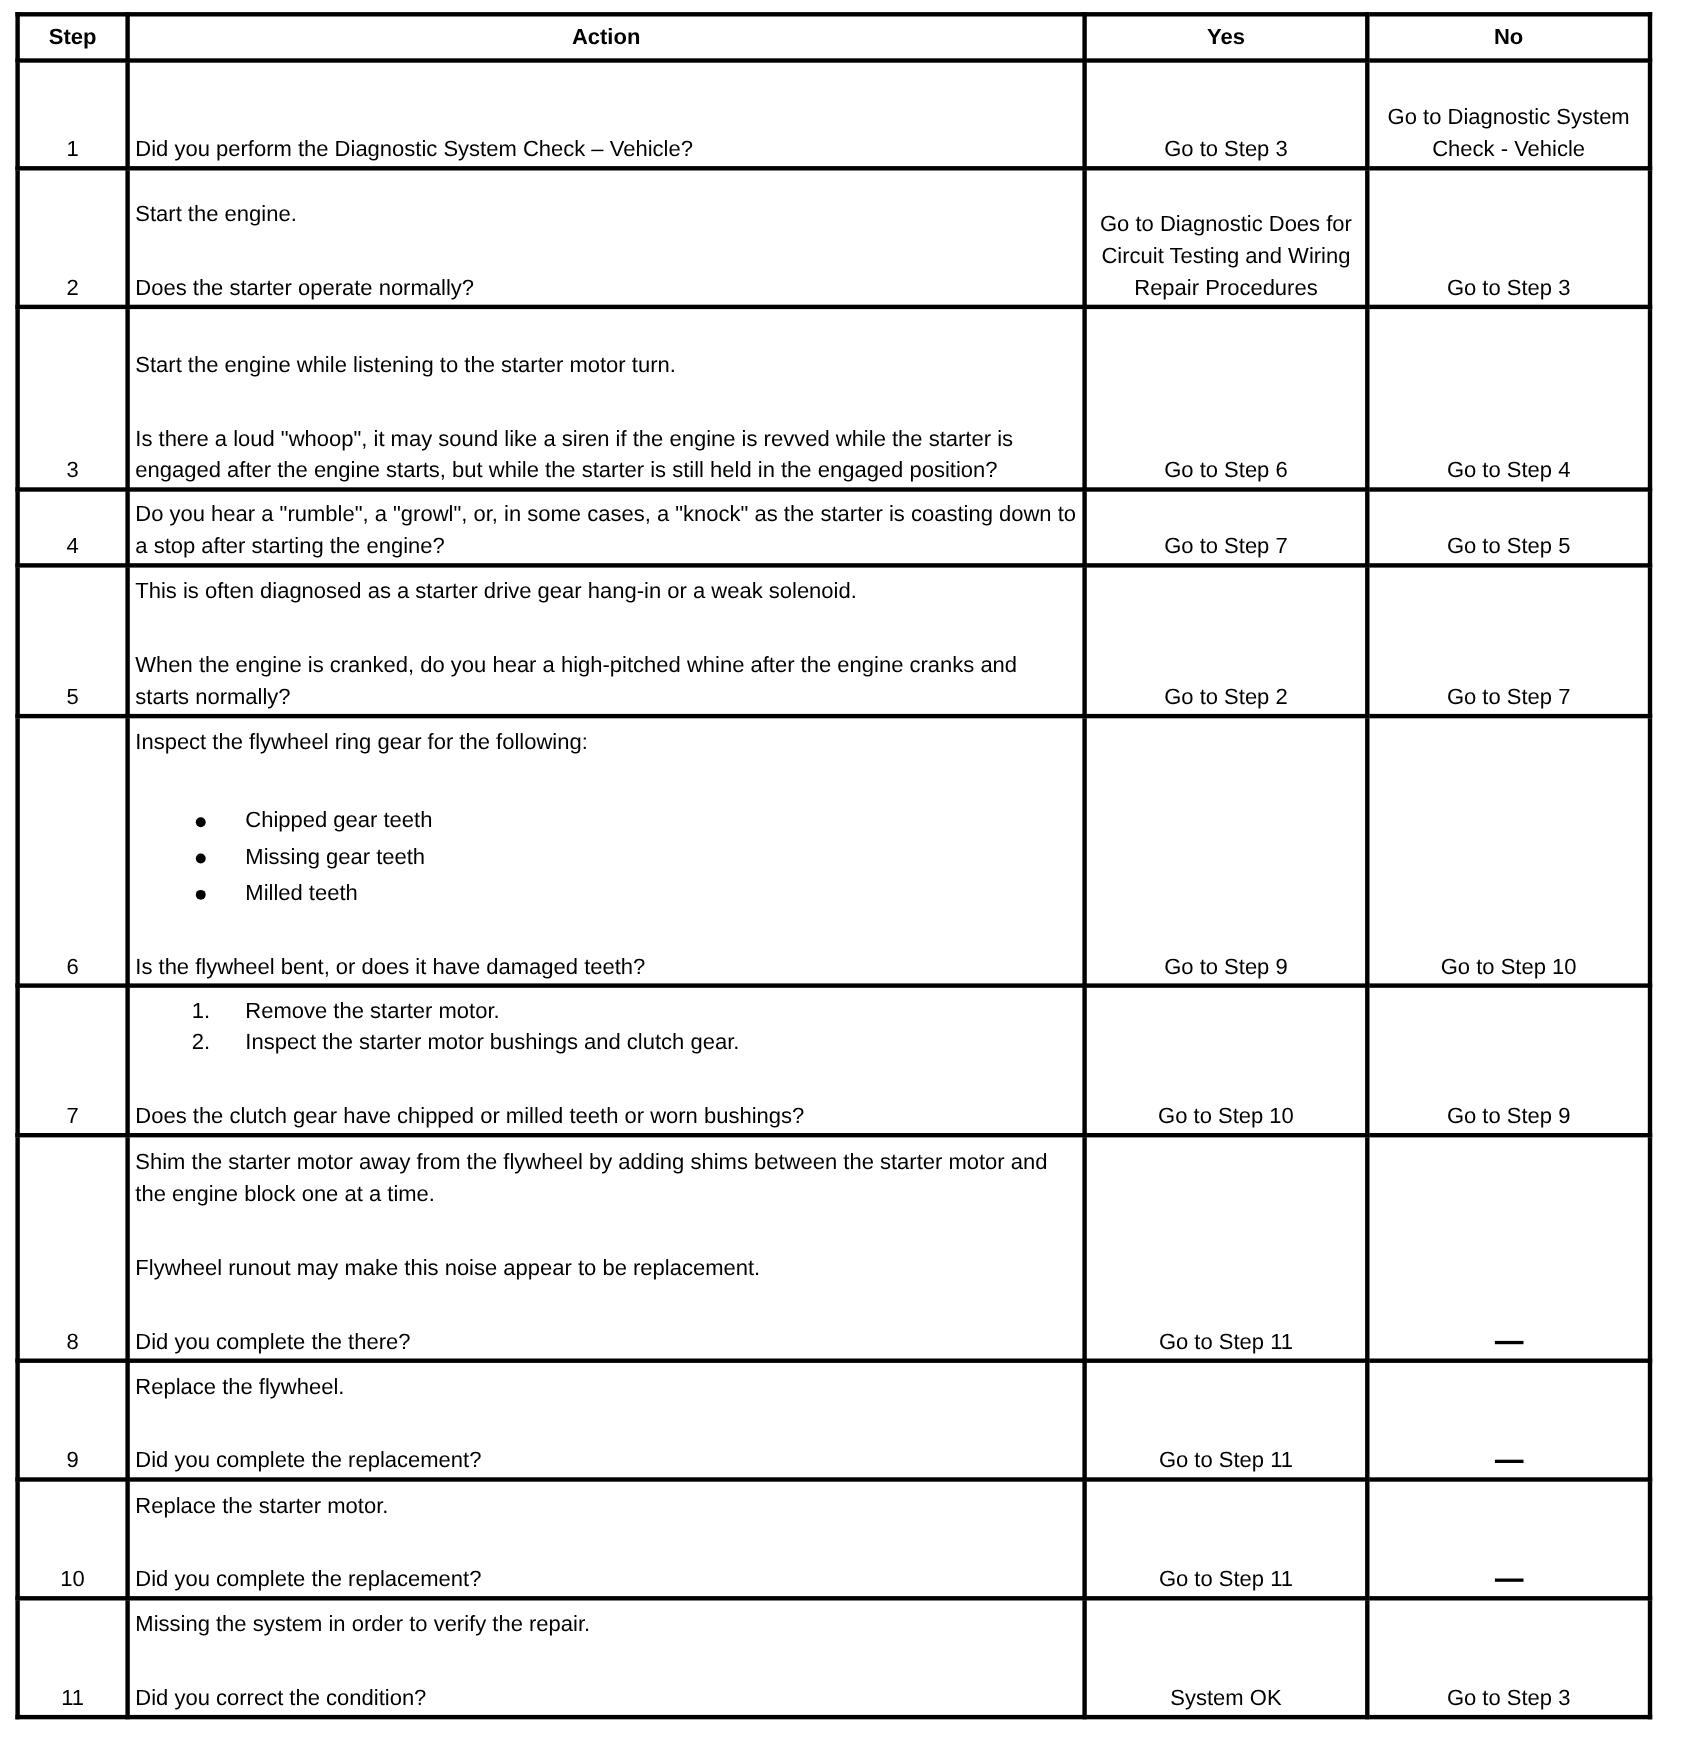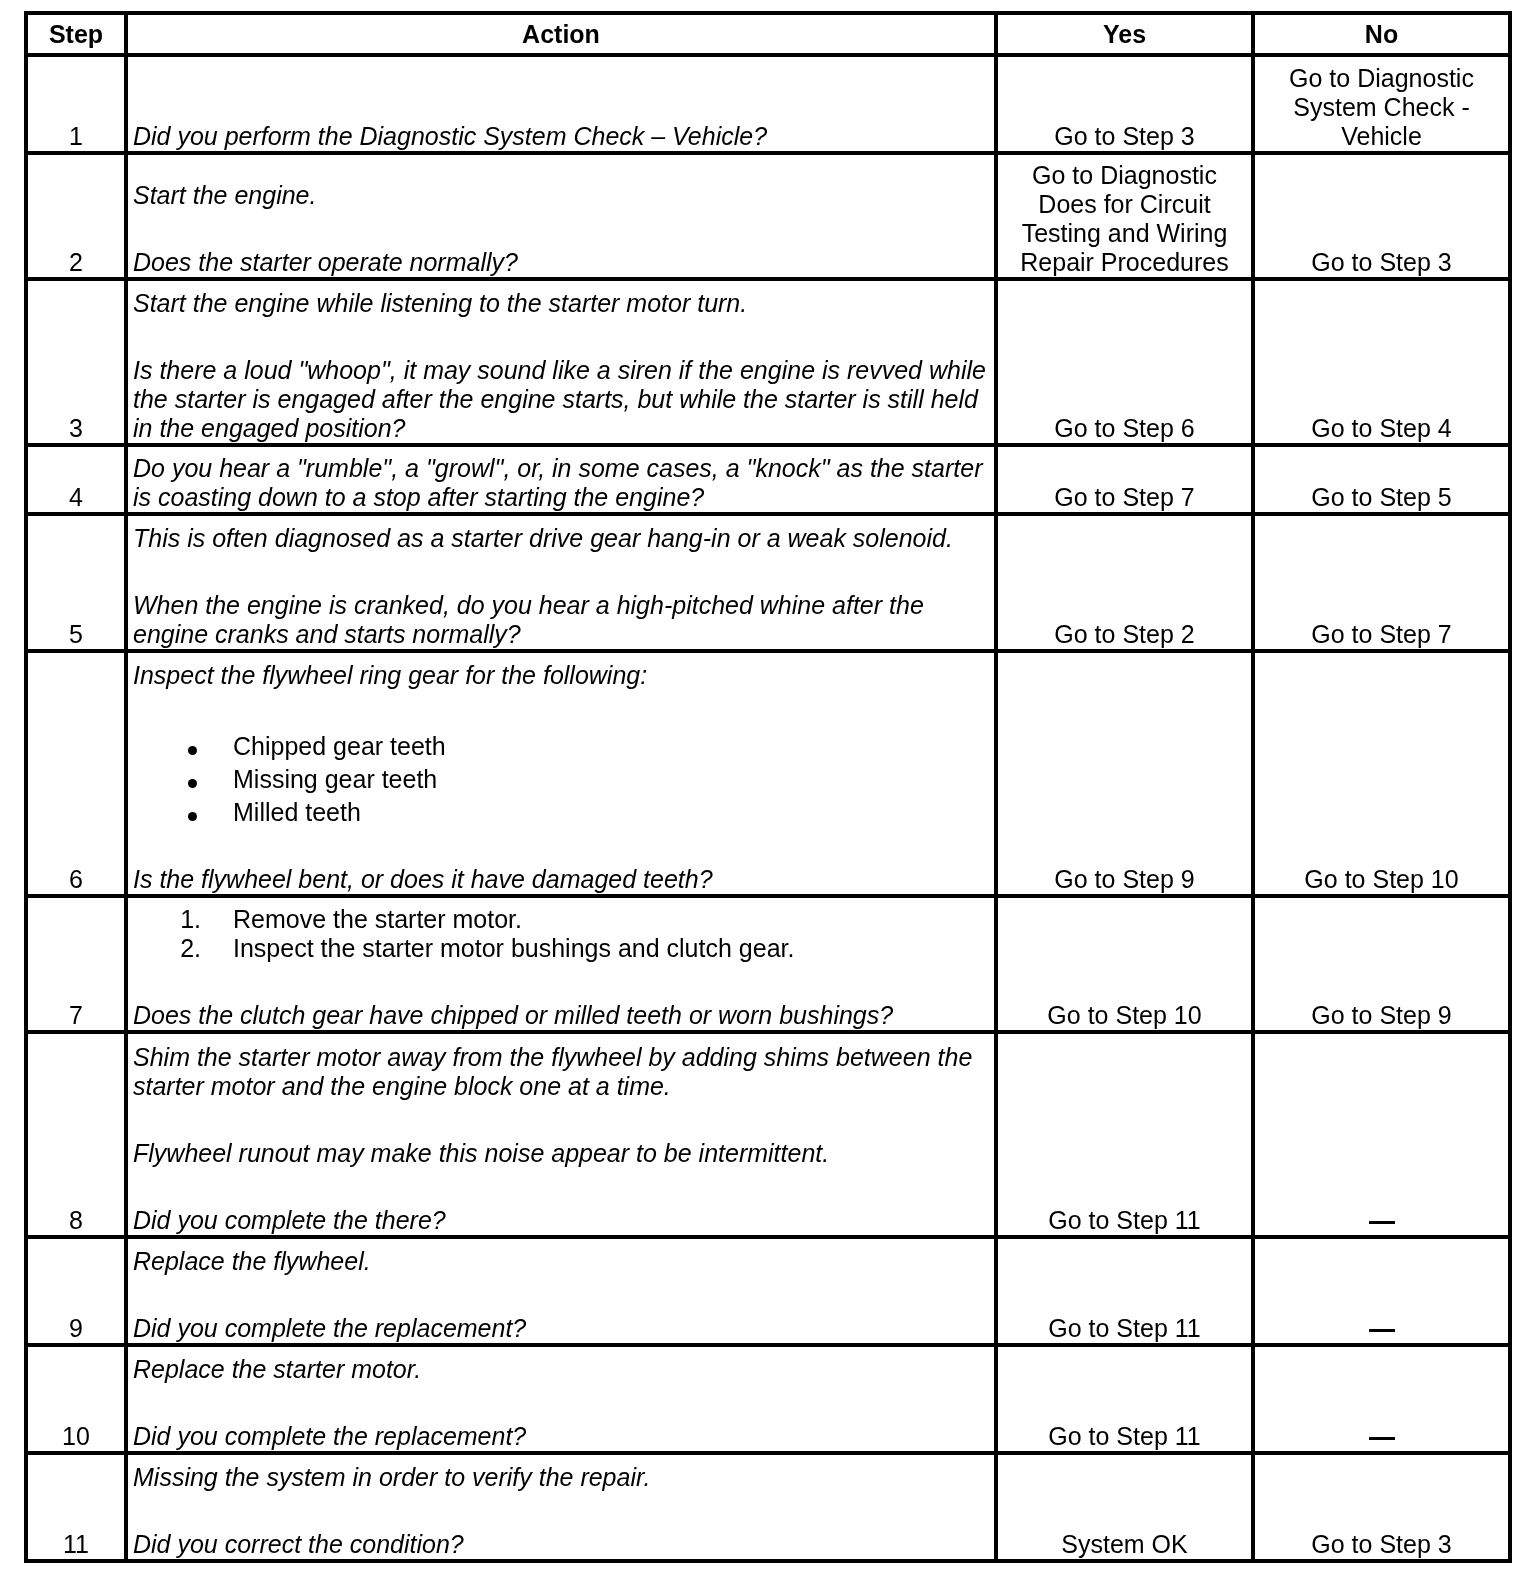--- a/index.html
+++ b/index.html
@@ -2,38 +2,37 @@
 <html><head>
 <meta charset="utf-8">
 <style>
   html, body { margin: 0; padding: 0; background: #ffffff; }
   body { width: 1536px; height: 1586px; position: relative; font-family: "Liberation Sans", sans-serif; color: #000; }
   table.diag {
     position: absolute; left: 14px; top: 11px;
     width: 1250px;
     border-collapse: collapse;
     table-layout: fixed;
-    font-size: 25px;
+    font-size: 20px;
     line-height: 29px;
-    margin-left: 10px;
   }
   table.diag th, table.diag td {
     border: 4px solid #000;
     padding: 0 5px;
     vertical-align: bottom;
   }
   table.diag th { font-weight: bold; text-align: center; vertical-align: middle; height: 38px; }
   col.c-step { width: 100px; }
   col.c-action { width: 870px; }
   col.c-yes { width: 257px; }
   col.c-no { width: 257px; }
   td.step { text-align: center; vertical-align: middle; }
   td.yes, td.no { text-align: center; }
   td.action { vertical-align: top; padding-top: 4px; padding-bottom: 2px; }
-  .para { margin: 0; font-style: italic; }
+  .para { margin: 0; }
   .gap { height: 38px; }
   ul.bul, ol.num { margin: 0; padding: 0; list-style: none; }
   ul.bul li, ol.num li { display: flex; height: 33px; align-items: flex-end; }
   .marker { width: 100px; text-align: right; padding-right: 32px; box-sizing: border-box; flex: 0 0 100px; }
   .bullet-dot { display: inline-block; width: 9px; height: 9px; border-radius: 50%; background: #000; margin-right: 4px; }
   ol.num li { height: 29px; }
   .dash { display: inline-block; width: 26px; height: 3px; background: #000; vertical-align: middle; }
 </style>
 </head>
 <body>
@@ -150,21 +149,21 @@
       </td>
       <td class="yes">Go to Step 10</td>
       <td class="no">Go to Step 9</td>
     </tr>
 
     <tr style="height:205px">
       <td class="step">8</td>
       <td class="action">
         <p class="para">Shim the starter motor away from the flywheel by adding shims between the starter motor and the engine block one at a time.</p>
         <div class="gap"></div>
-        <p class="para">Flywheel runout may make this noise appear to be intermittent.</p>
+        <p class="para">Flywheel runout may make this noise appear to be replacement.</p>
         <div class="gap"></div>
         <p class="para">Did you complete the there?</p>
       </td>
       <td class="yes">Go to Step 11</td>
       <td class="no"><span class="dash"></span></td>
     </tr>
 
     <tr style="height:108px">
       <td class="step">9</td>
       <td class="action">

